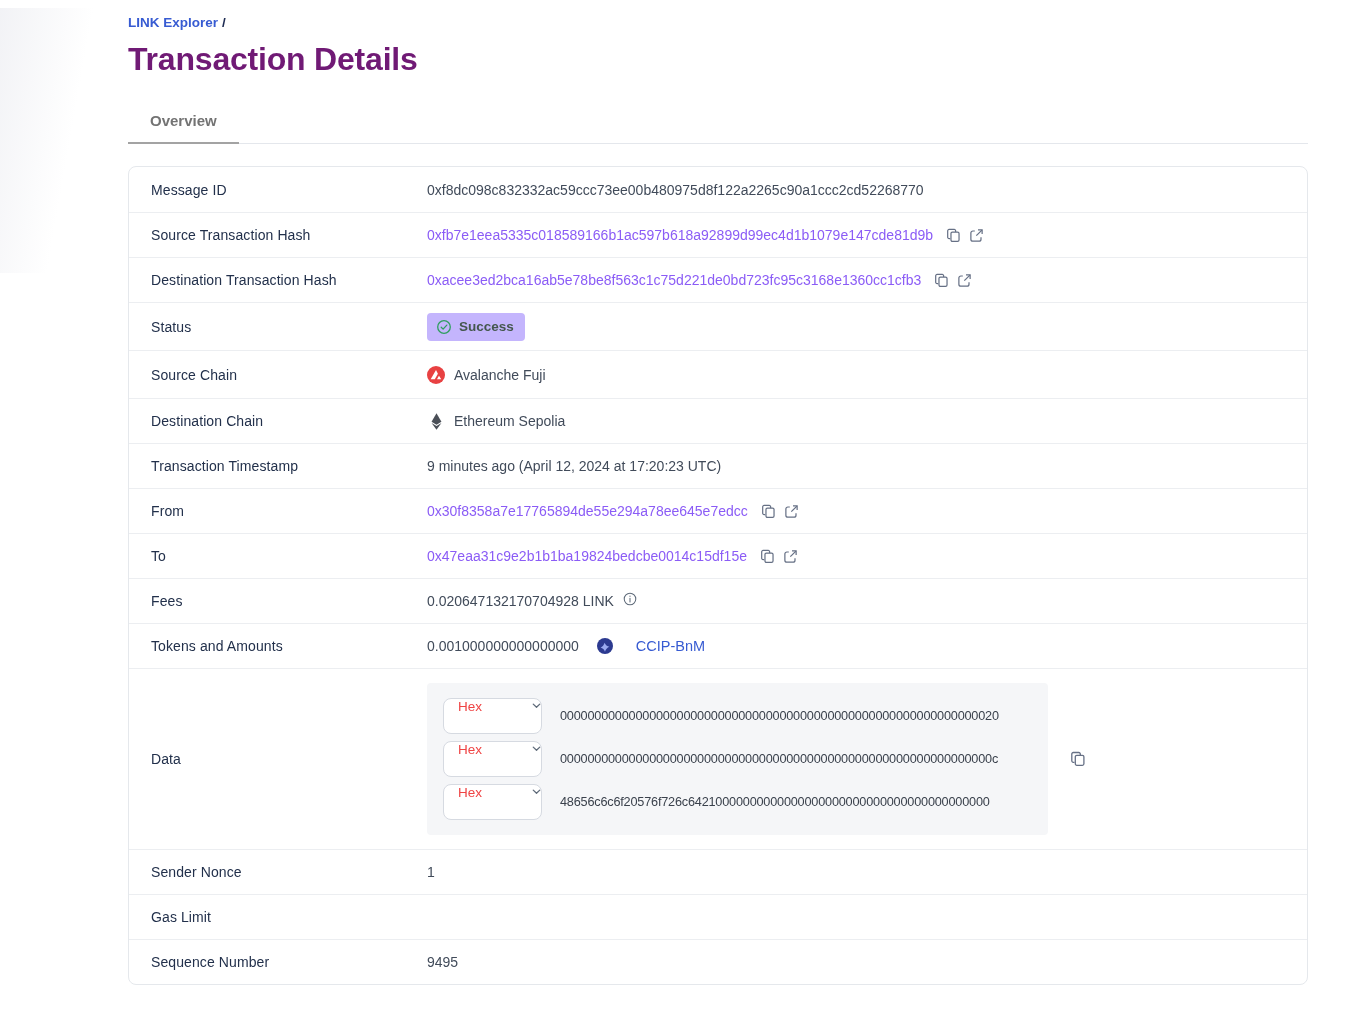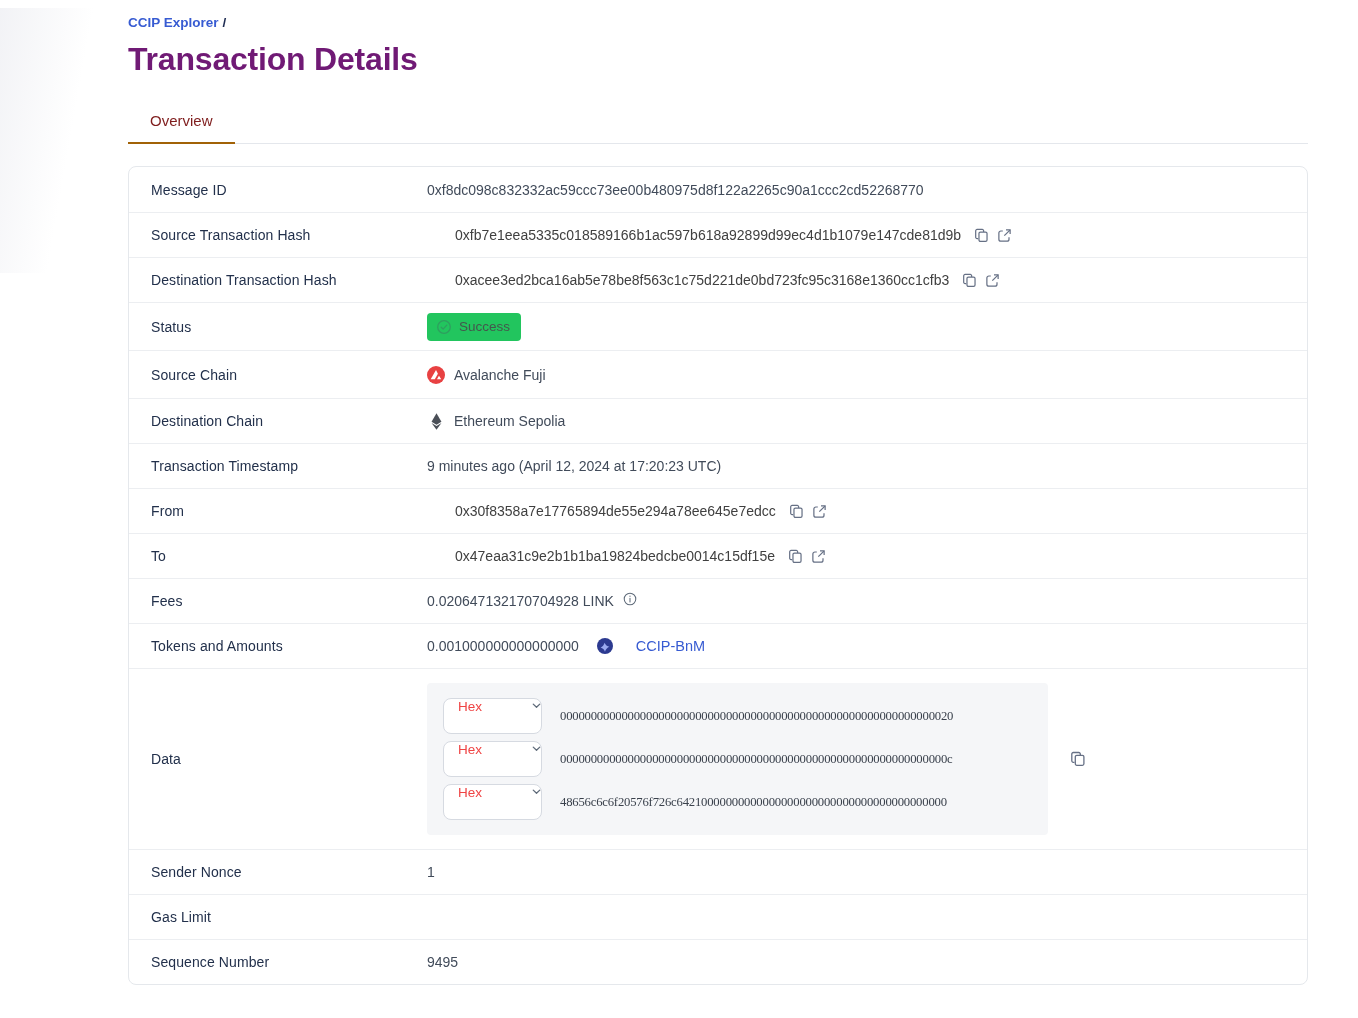--- a/index.html
+++ b/index.html
@@ -29,23 +29,23 @@
     font-size: 32px; line-height: 38px; font-weight: 700;
     color: #701a75; letter-spacing: -0.2px;
   }
 
   
   .tabs { margin-top: 34px; border-bottom: 1px solid #e4e7ec; }
   .tab {
     display: inline-block;
     padding: 0 22px 13px 22px;
     margin-bottom: -1px;
-    font-size: 15px; font-weight: 400;
-    color: #7f1d1d;
-    border-bottom: 2px solid #a16207;
+    font-size: 15px; font-weight: 700;
+    color: #737373;
+    border-bottom: 2px solid #a3a3a3;
     cursor: pointer;
     background: none; border-top: none; border-left: none; border-right: none;
     font-family: "Liberation Sans", sans-serif;
   }
 
   
   .card {
     margin-top: 22px;
     border: 1px solid #e5e8ec;
     border-radius: 8px;
@@ -57,37 +57,37 @@
     flex: none; width: 298px; padding-left: 22px;
     font-size: 14px; color: #22304b; letter-spacing: 0.1px;
   }
   .value-cell {
     flex: 1; display: flex; align-items: center;
     font-size: 14px; color: #414b5a; padding-right: 20px;
     min-width: 0;
   }
   .mono-ish { letter-spacing: 0; }
 
-  a.hash-link { color: #404040; text-decoration: none; cursor: pointer; margin-left: 28px; }
+  a.hash-link { color: #8b5cf6; text-decoration: none; cursor: pointer; }
 
   .icon-btn {
     background: none; border: none; padding: 0; cursor: pointer;
     display: inline-flex; align-items: center; justify-content: center;
     color: #667085;
   }
   .icon-btn svg { display: block; }
   .ml12 { margin-left: 13px; }
   .ml8 { margin-left: 8px; }
 
   
   .badge {
     display: inline-flex; align-items: center; gap: 7px;
-    background: #22c55e; border-radius: 4px;
+    background: #c4b5fd; border-radius: 4px;
     padding: 6px 11px 6px 9px;
-    font-size: 13.5px; color: #44574d;
+    font-size: 13.5px; color: #44574d; font-weight: bold;
   }
 
   
   .chain { display: inline-flex; align-items: center; gap: 9px; color: #414b5a; }
   .chain-icon { display: inline-flex; }
 
   
   .info-btn { margin-left: 9px; margin-top: -4px; color: #5f6b7a; }
 
   
@@ -114,36 +114,36 @@
     display: inline-flex; align-items: flex-start; justify-content: space-between;
     padding: 0 12px 0 14px;
     font-size: 13.5px; color: #ef4444;
     font-family: "Liberation Sans", sans-serif;
     cursor: pointer;
     gap: 48px;
   }
   .hex-select .chev { color: #5f6b7a; display: inline-flex; }
   .hex-text {
     margin-left: 18px;
-    font-family: Liberation Serif, serif;
+    font-family: Liberation Sans, sans-serif;
     font-size: 12.7px; color: #3a414c;
     white-space: nowrap;
     letter-spacing: -0.2px;
   }
   .data-copy { margin-left: 22px; }
 </style>
 </head>
 <body>
 
 <div class="corner-gradient"></div>
 
 <div class="content">
 
   <div class="breadcrumb">
-    <a>CCIP Explorer</a><span class="sep">/</span>
+    <a>LINK Explorer</a><span class="sep">/</span>
   </div>
 
   <h1 class="page-title">Transaction Details</h1>
 
   <div class="tabs">
     <button class="tab">Overview</button>
   </div>
 
   <div class="card">
 

